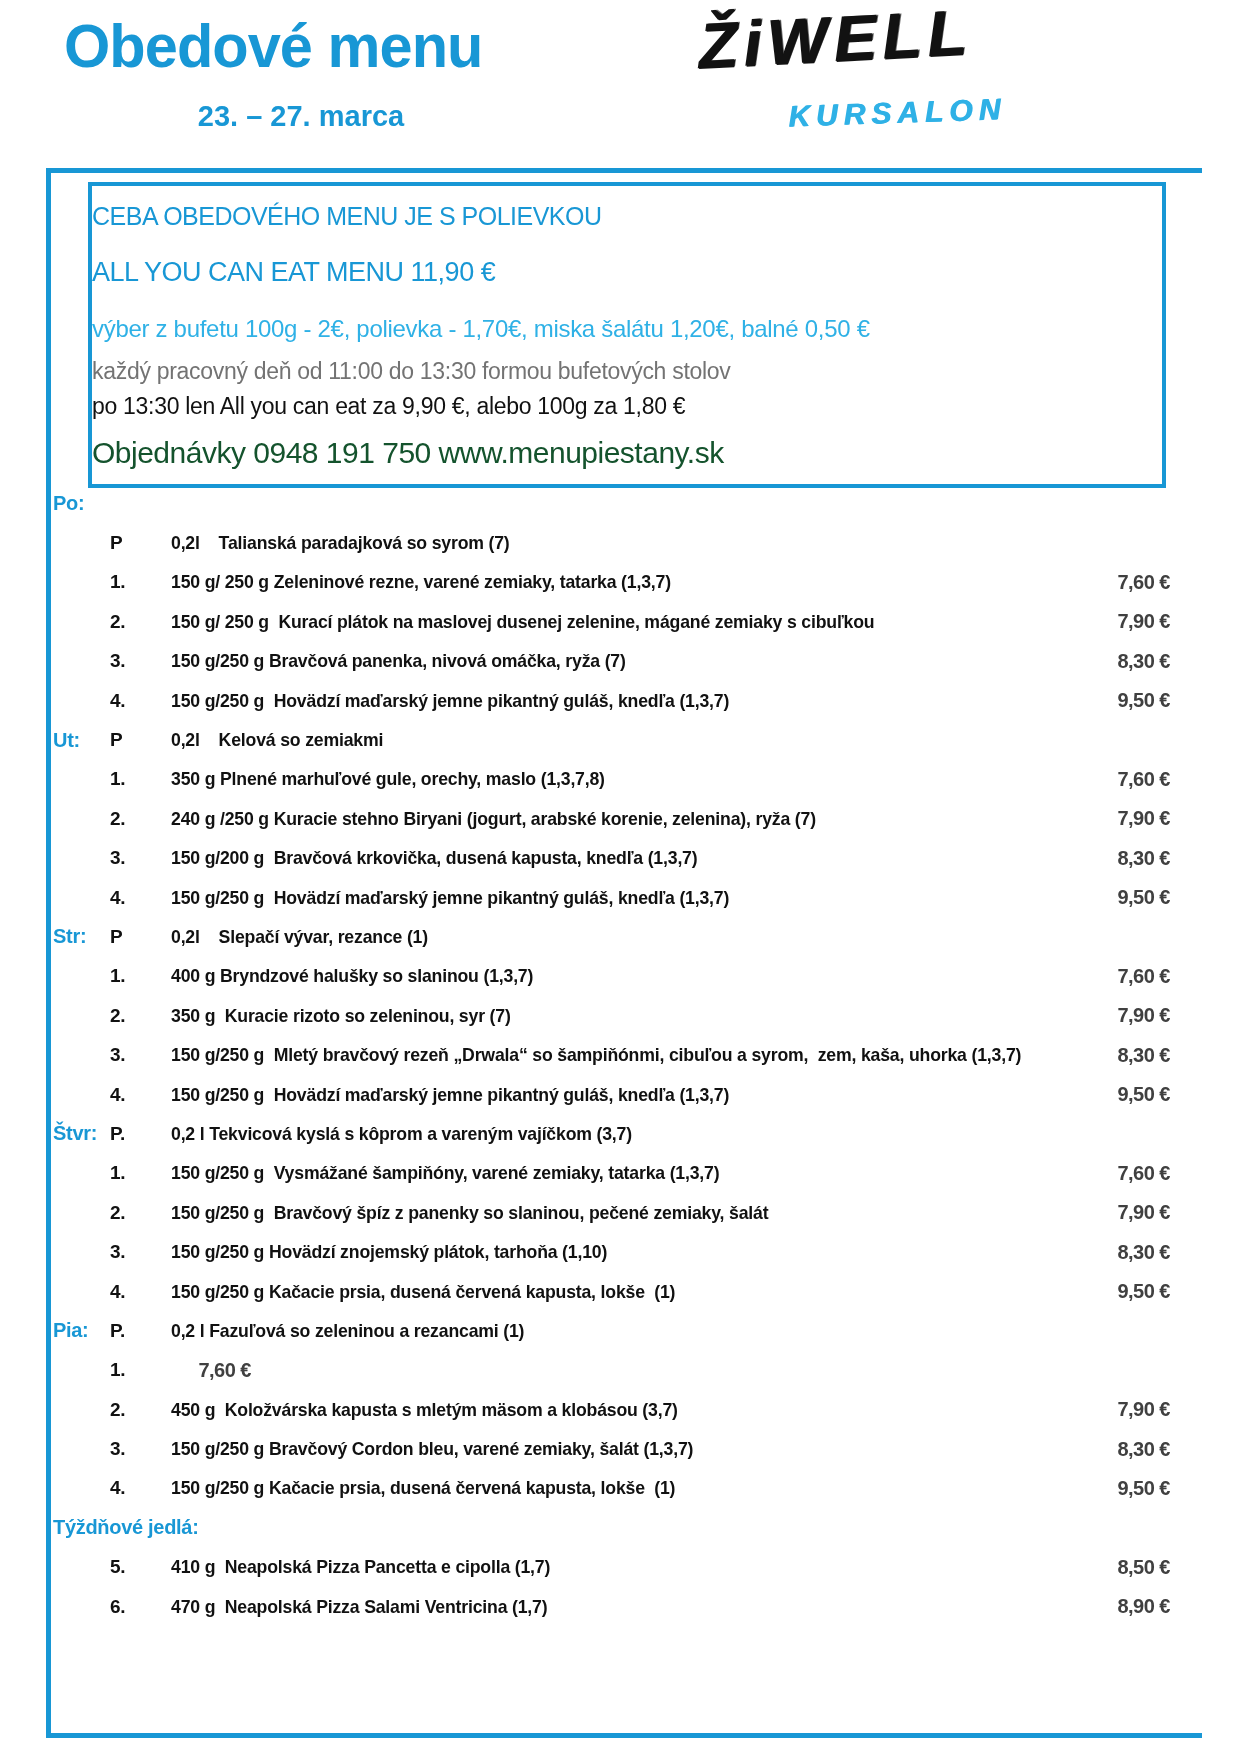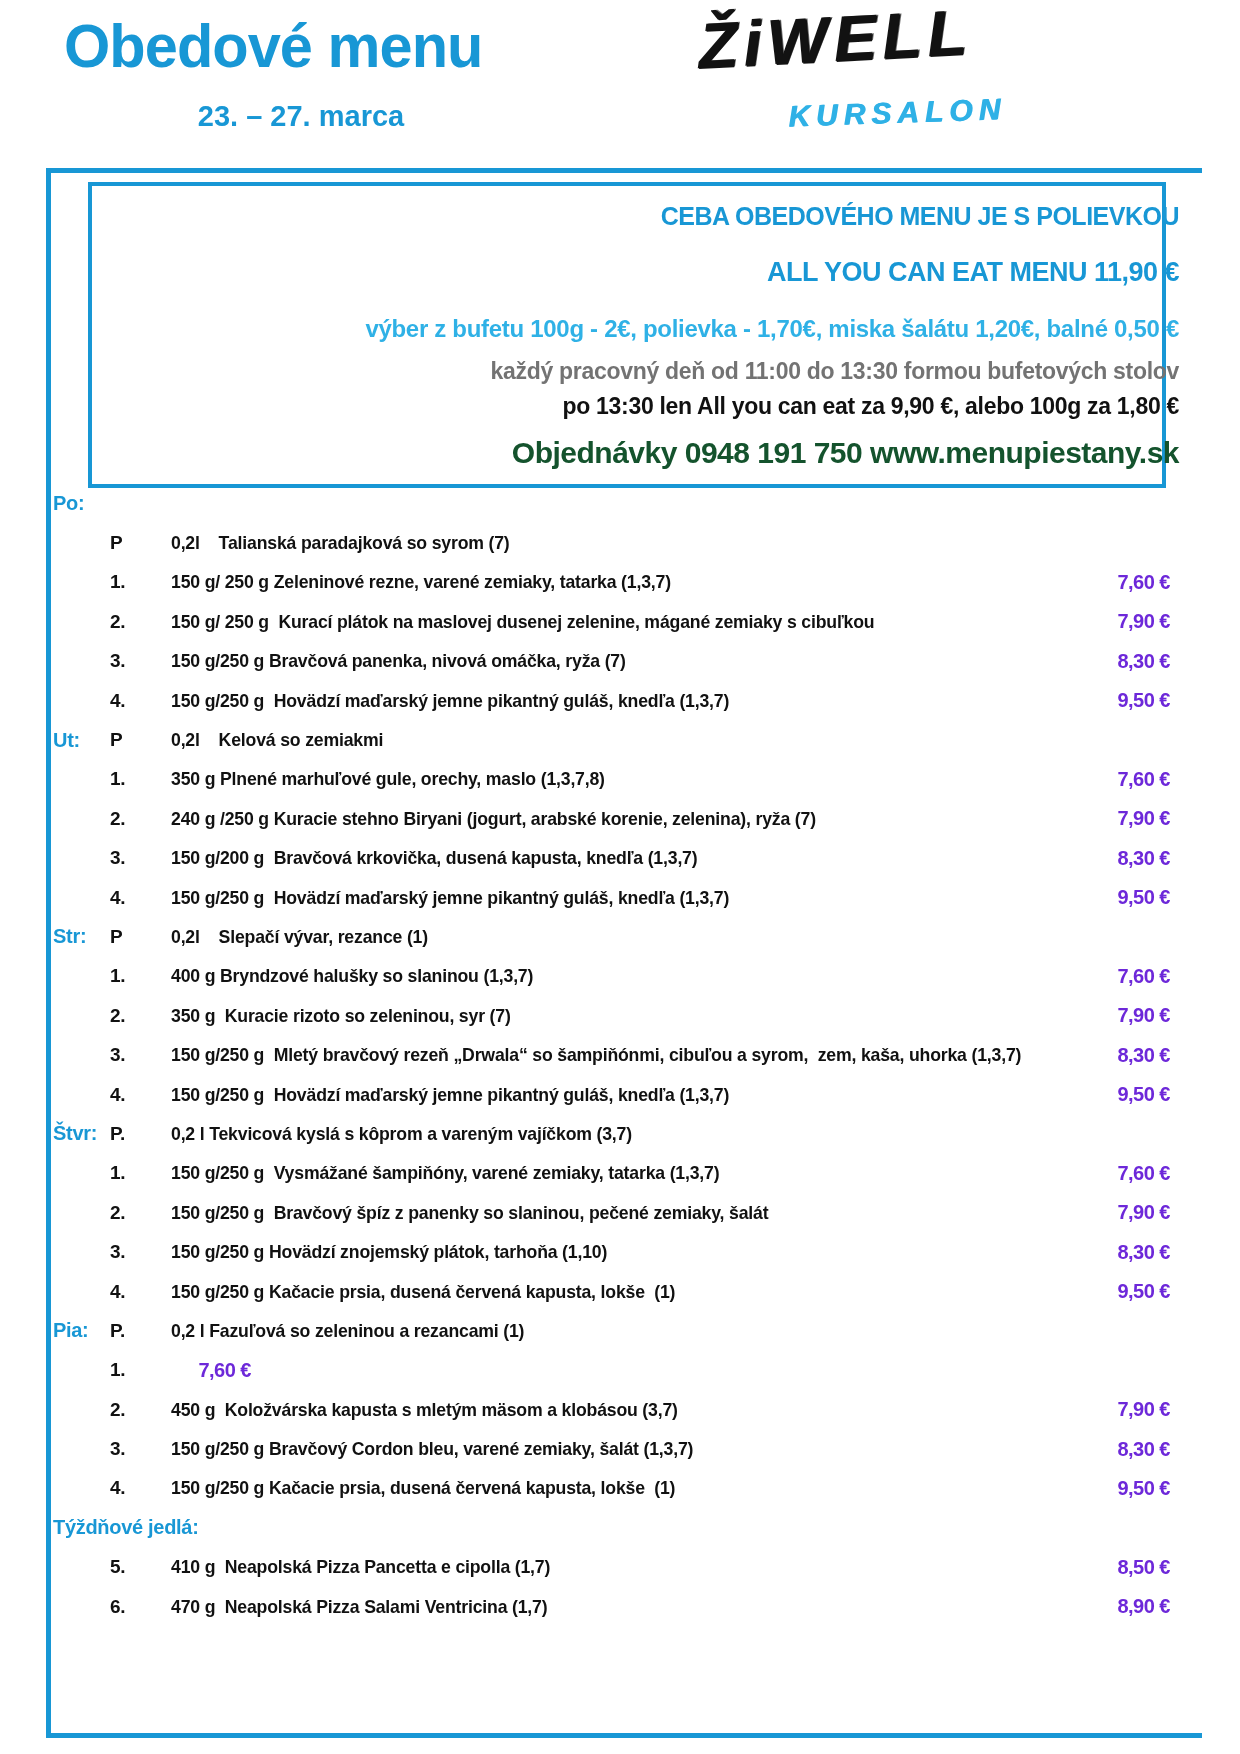--- a/index.html
+++ b/index.html
@@ -52,22 +52,22 @@
   
   .info-box {
     position:relative;
     margin:9px auto 0 auto;
     width:1078px; height:306px;
     border:4px solid var(--blue);
     box-sizing:border-box;
   }
   .info-line {
     position:absolute; left:0; width:100%;
-    text-align:right; white-space:nowrap;
-    line-height:32px; font-weight:bold;margin-left:17px;
+    text-align:left; white-space:nowrap;
+    line-height:32px; font-weight:normal;
   }
   .il-1 { top:14px;  font-size:25px; color:var(--blue); letter-spacing:-0.5px; }
   .il-2 { top:70px;  font-size:27px; color:var(--blue); letter-spacing:-0.5px; }
   .il-3 { top:127px; font-size:24px; color:var(--lightblue); letter-spacing:-0.3px; }
   .il-4 { top:169px; font-size:23px; color:#737373; letter-spacing:-0.3px; }
   .il-5 { top:204px; font-size:23px; color:#111; letter-spacing:-0.3px; }
   .il-6 { top:251px; font-size:30px; color:#14532d; letter-spacing:-0.5px; }
   
   .rows {
     margin-top:-4px;
@@ -94,21 +94,21 @@
   }
   .dish {
     display:inline-block;
     transform:scaleX(0.93); transform-origin:0 50%;
     letter-spacing:-0.2px;
     white-space:pre;
   }
   .cell-price {
     flex:0 0 80px; width:80px;
     text-align:right;
-    font-size:20px; font-weight:bold; color:#6d28d9;
+    font-size:20px; font-weight:bold; color:#404040;
     letter-spacing:-0.5px; white-space:nowrap;
   }
   .cell-heading {
     font-size:20px; font-weight:bold; color:var(--blue);
     letter-spacing:-0.3px; white-space:nowrap;
   }
 </style>
 </head>
 <body>
 

